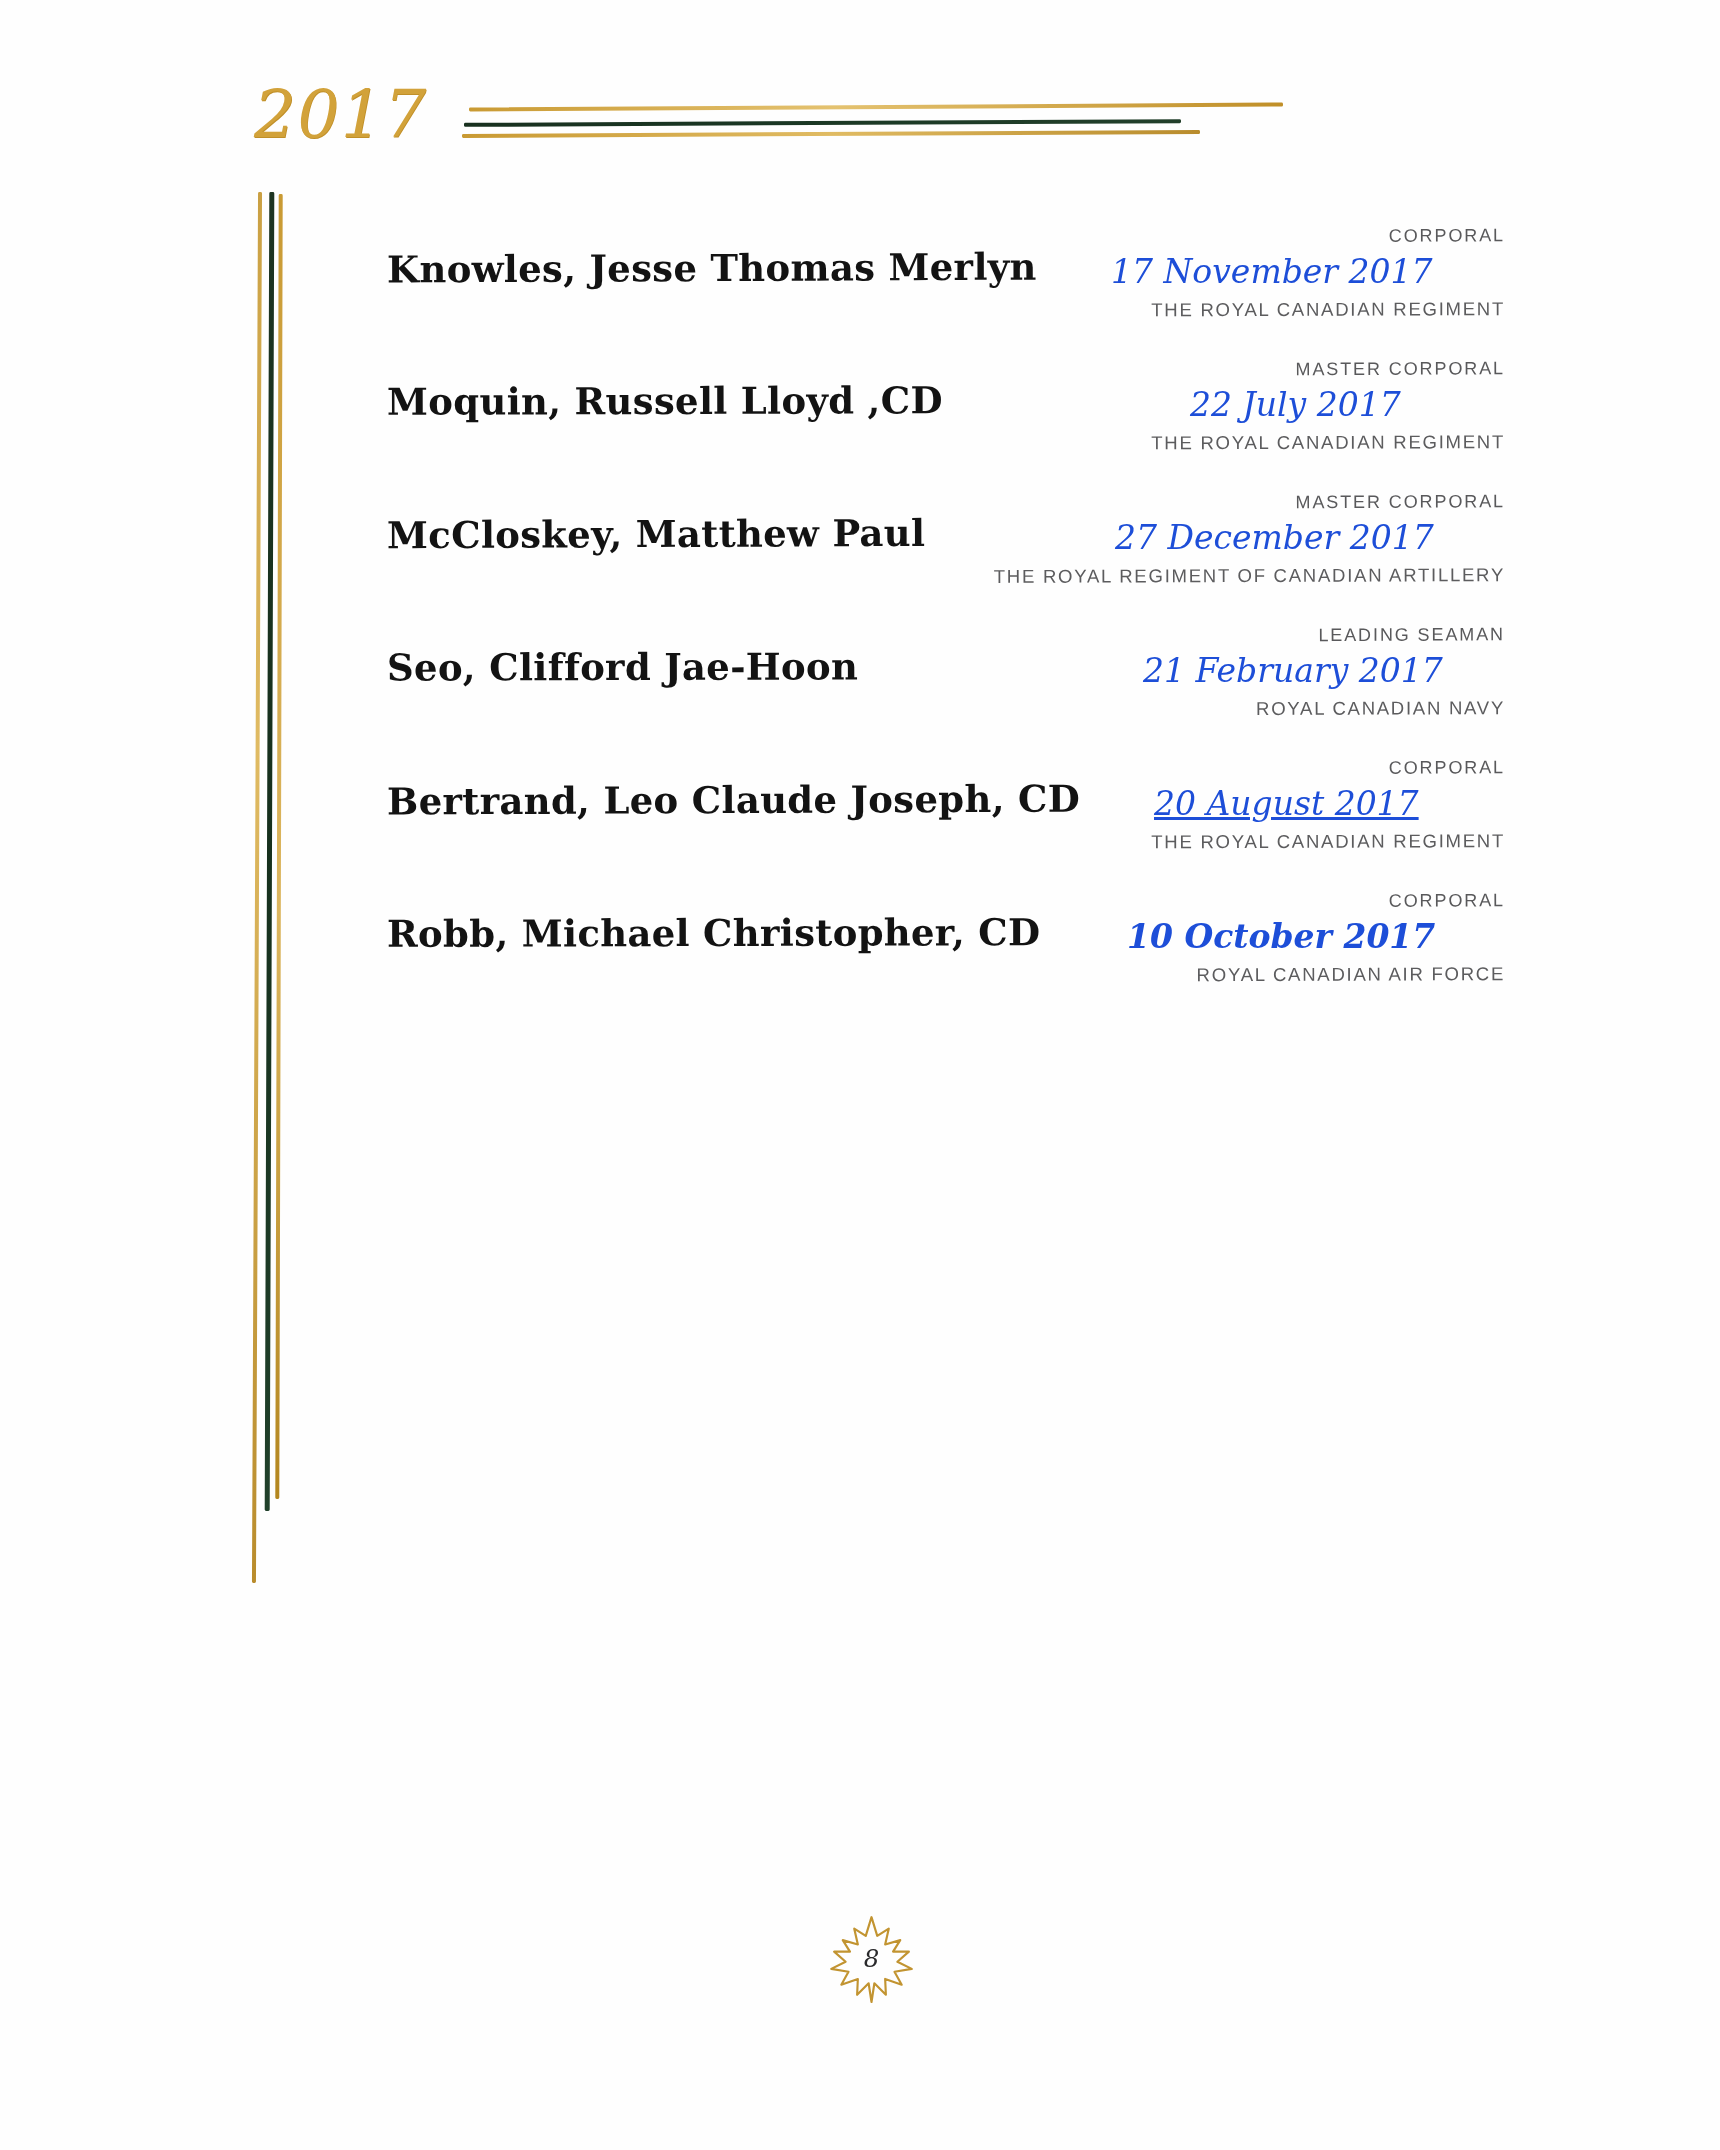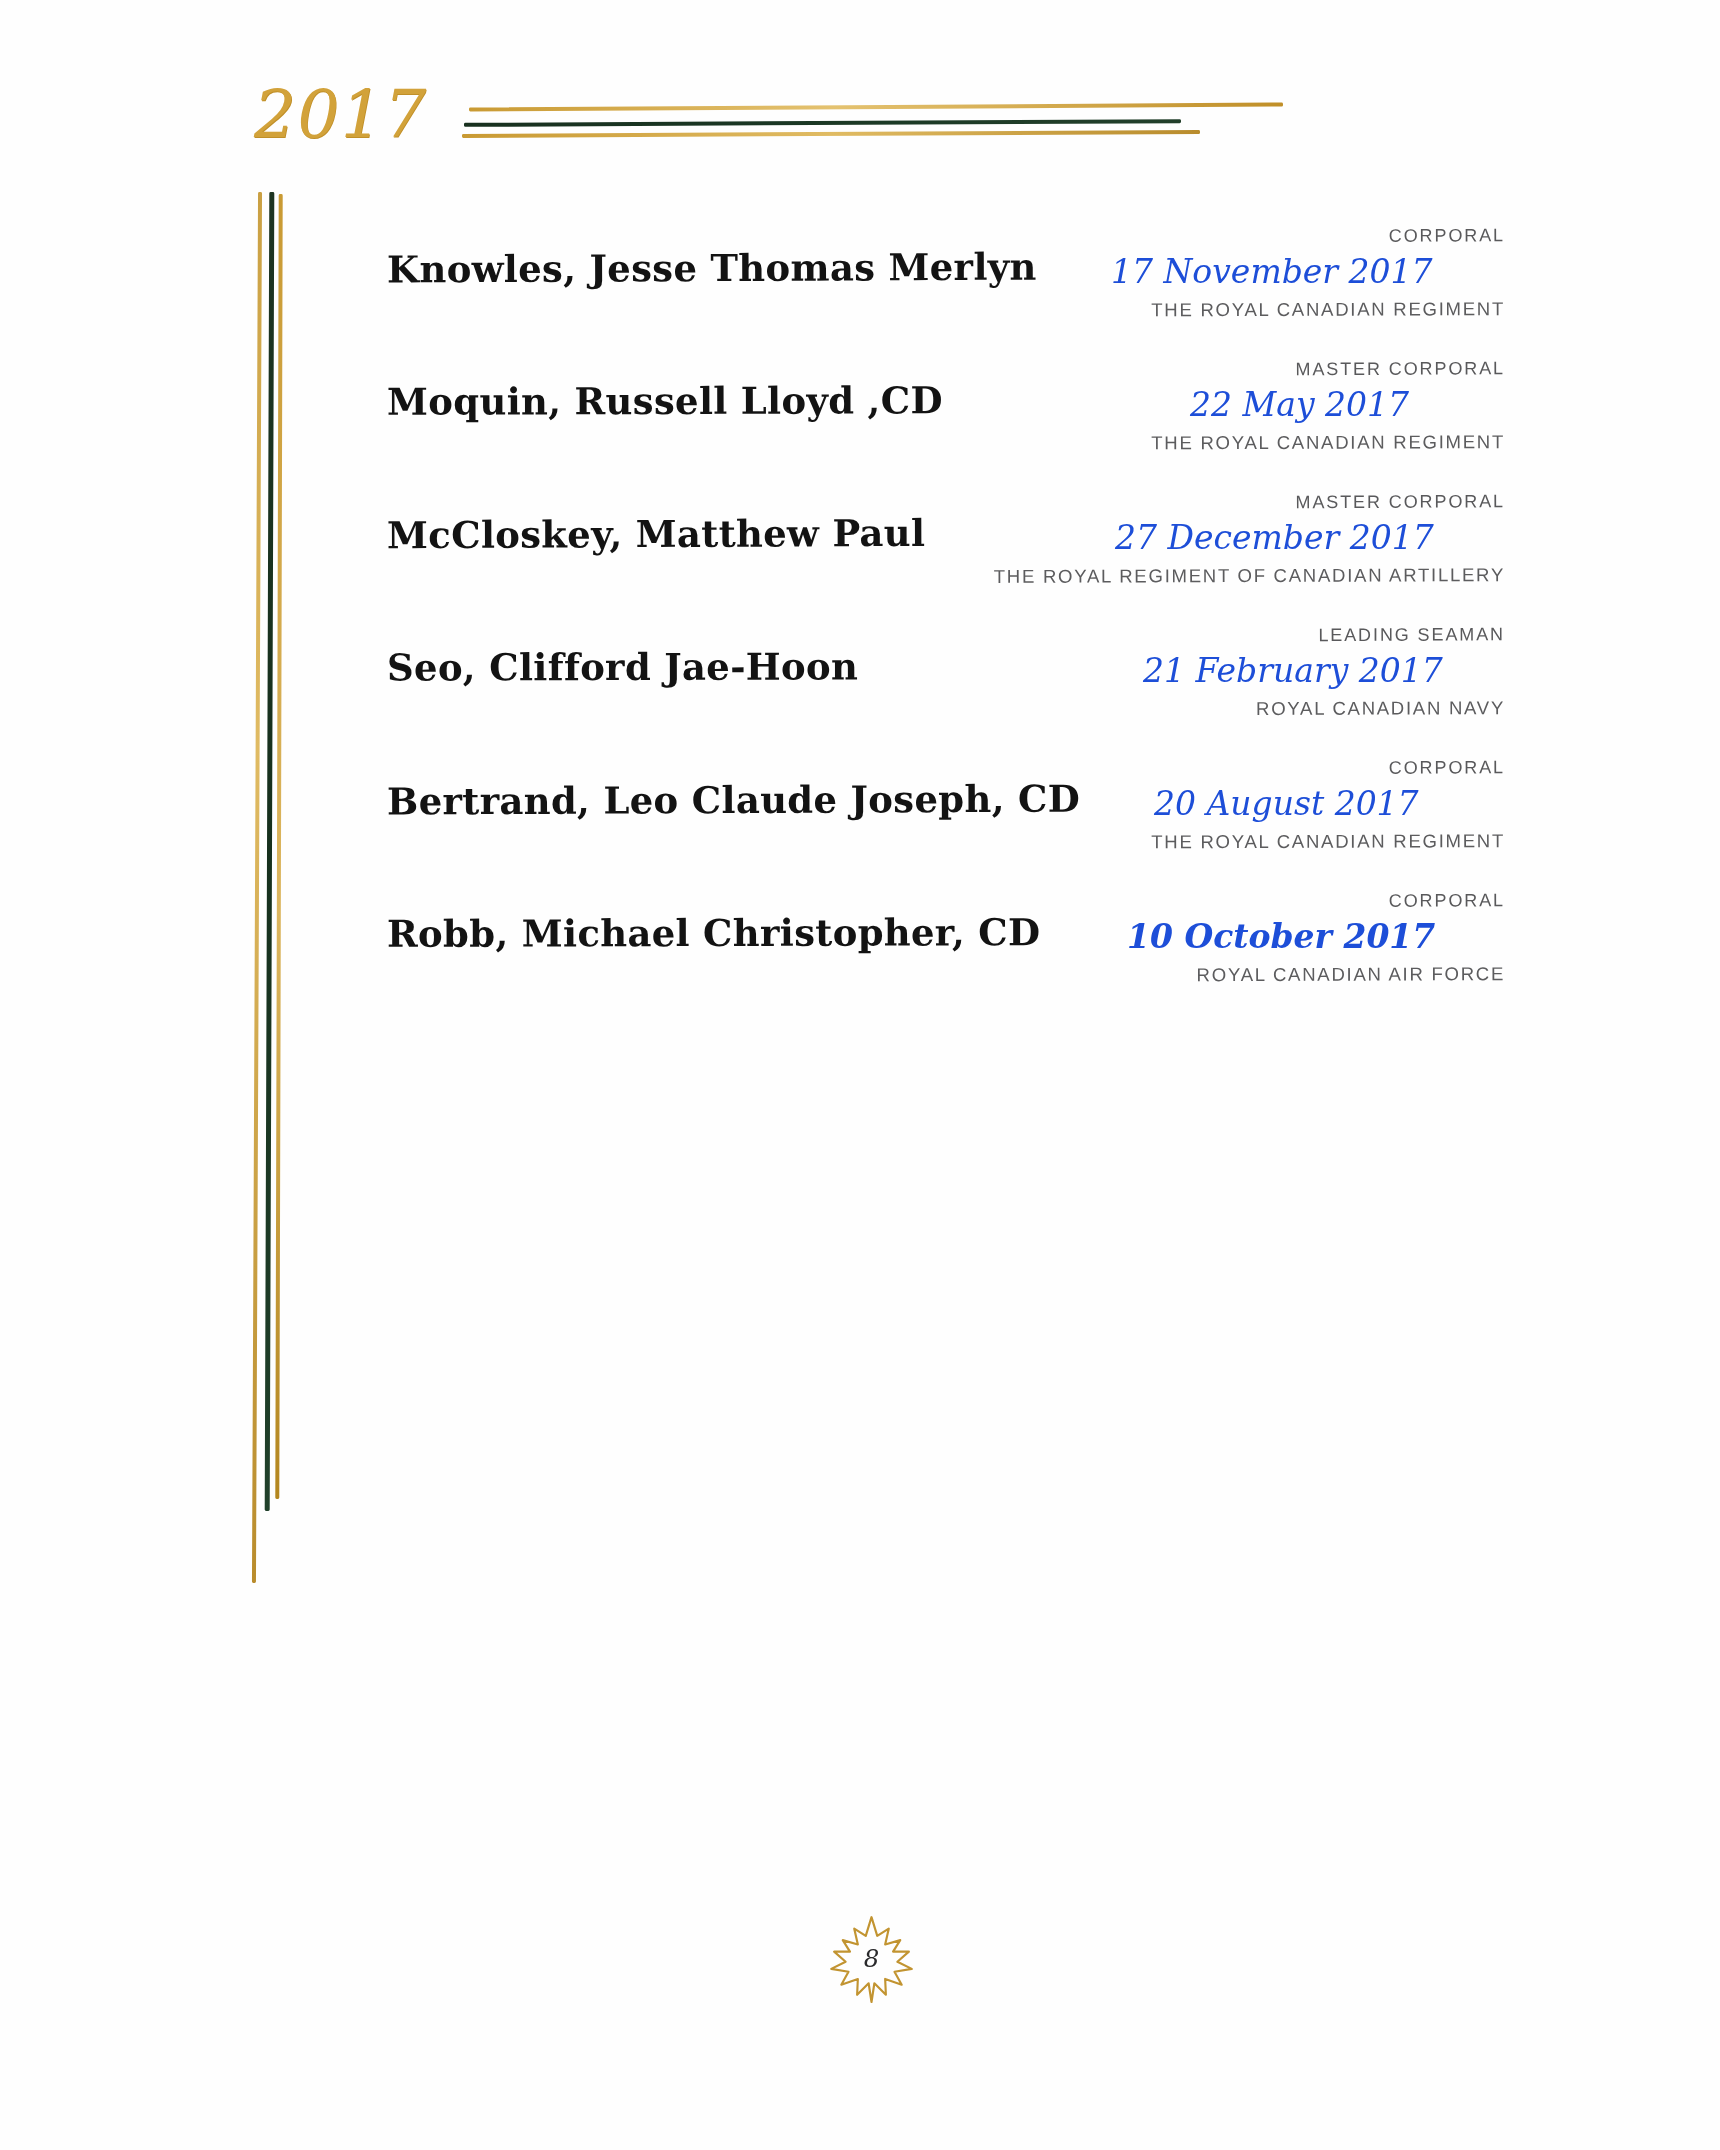--- a/index.html
+++ b/index.html
@@ -204,21 +204,21 @@
         <div class="name-row">
           <div class="name">Knowles, Jesse Thomas Merlyn</div>
           <div class="date" style="left: 724px;">17 November 2017</div>
         </div>
         <div class="unit">THE ROYAL CANADIAN REGIMENT</div>
       </div>
       <div class="entry">
         <div class="rank">MASTER CORPORAL</div>
         <div class="name-row">
           <div class="name">Moquin, Russell Lloyd ,CD</div>
-          <div class="date" style="left: 803px;">22 May 2017</div>
+          <div class="date" style="left: 803px;">22 July 2017</div>
         </div>
         <div class="unit">THE ROYAL CANADIAN REGIMENT</div>
       </div>
       <div class="entry">
         <div class="rank">MASTER CORPORAL</div>
         <div class="name-row">
           <div class="name">McCloskey, Matthew Paul</div>
           <div class="date" style="left: 728px;">27 December 2017</div>
         </div>
         <div class="unit">THE ROYAL REGIMENT OF CANADIAN ARTILLERY</div>
@@ -228,21 +228,21 @@
         <div class="name-row">
           <div class="name">Seo, Clifford Jae-Hoon</div>
           <div class="date" style="left: 756px;">21 February 2017</div>
         </div>
         <div class="unit">ROYAL CANADIAN NAVY</div>
       </div>
       <div class="entry">
         <div class="rank">CORPORAL</div>
         <div class="name-row">
           <div class="name">Bertrand, Leo Claude Joseph, CD</div>
-          <div class="date" style="left: 767px;">20 August 2017</div>
+          <div class="date" style="left: 767px; text-decoration: underline;">20 August 2017</div>
         </div>
         <div class="unit">THE ROYAL CANADIAN REGIMENT</div>
       </div>
       <div class="entry">
         <div class="rank">CORPORAL</div>
         <div class="name-row">
           <div class="name">Robb, Michael Christopher, CD</div>
           <div class="date" style="left: 740px; font-weight: bold;">10 October 2017</div>
         </div>
         <div class="unit">ROYAL CANADIAN AIR FORCE</div>

